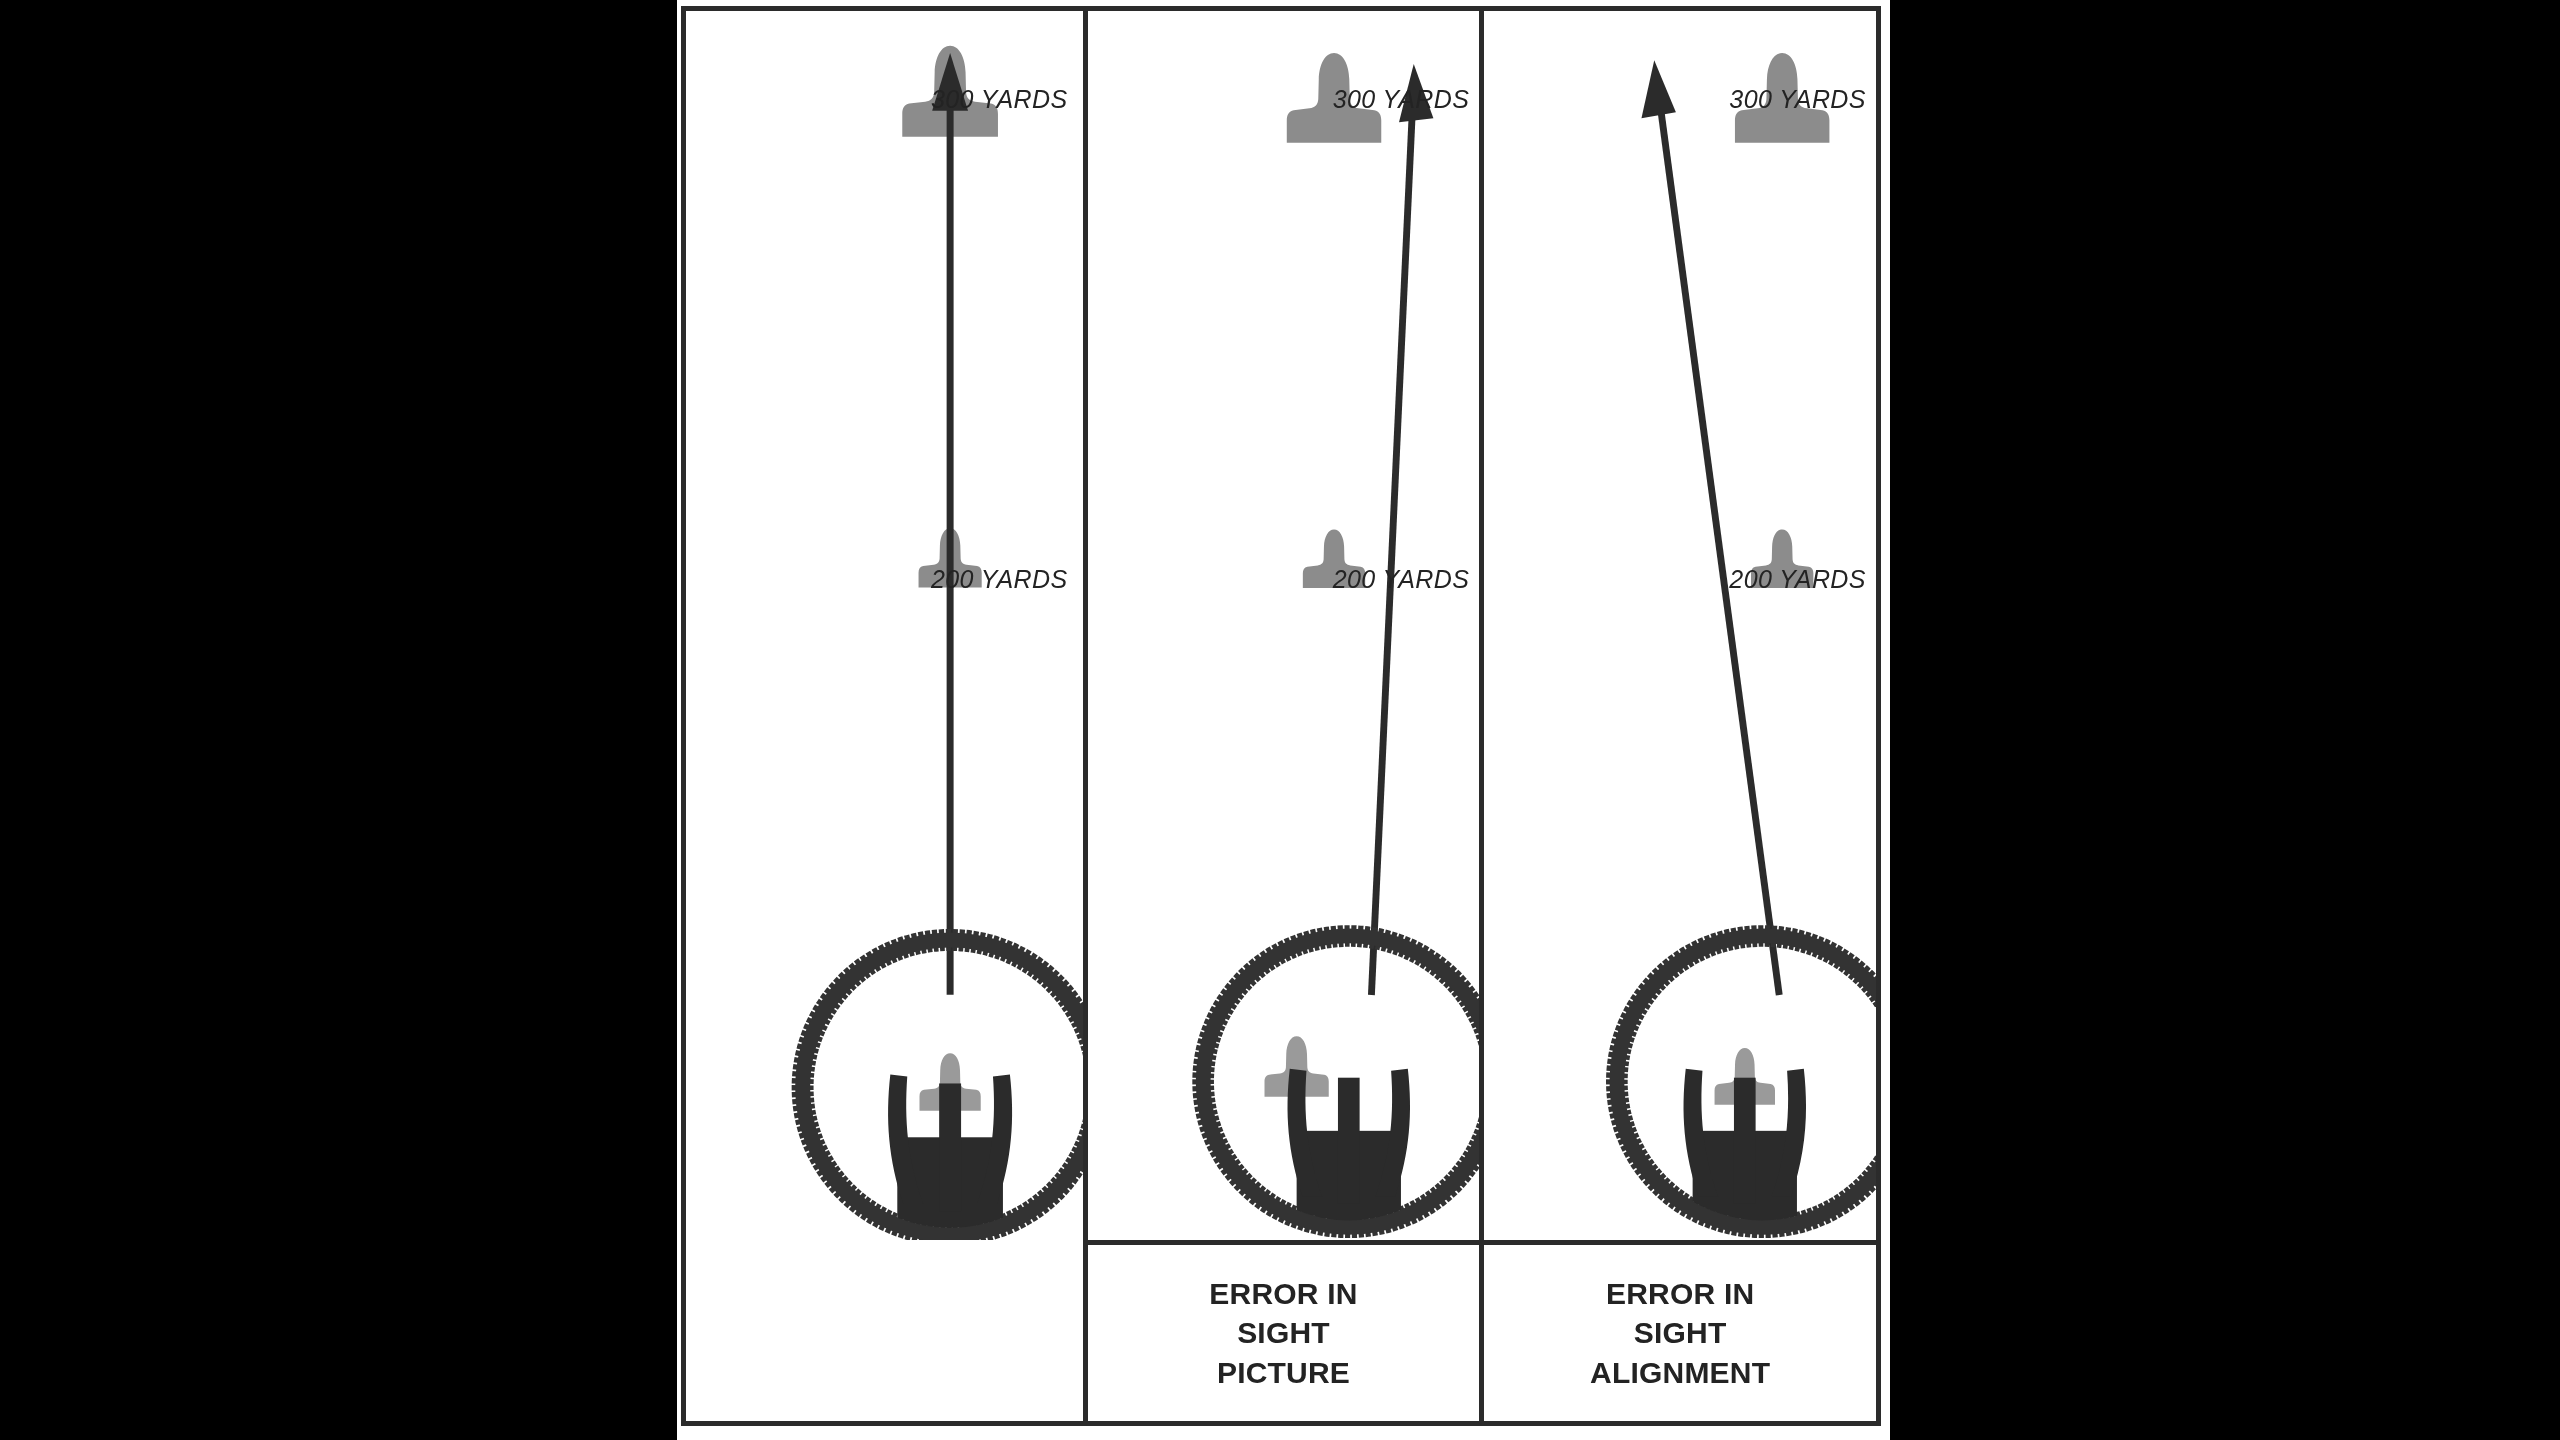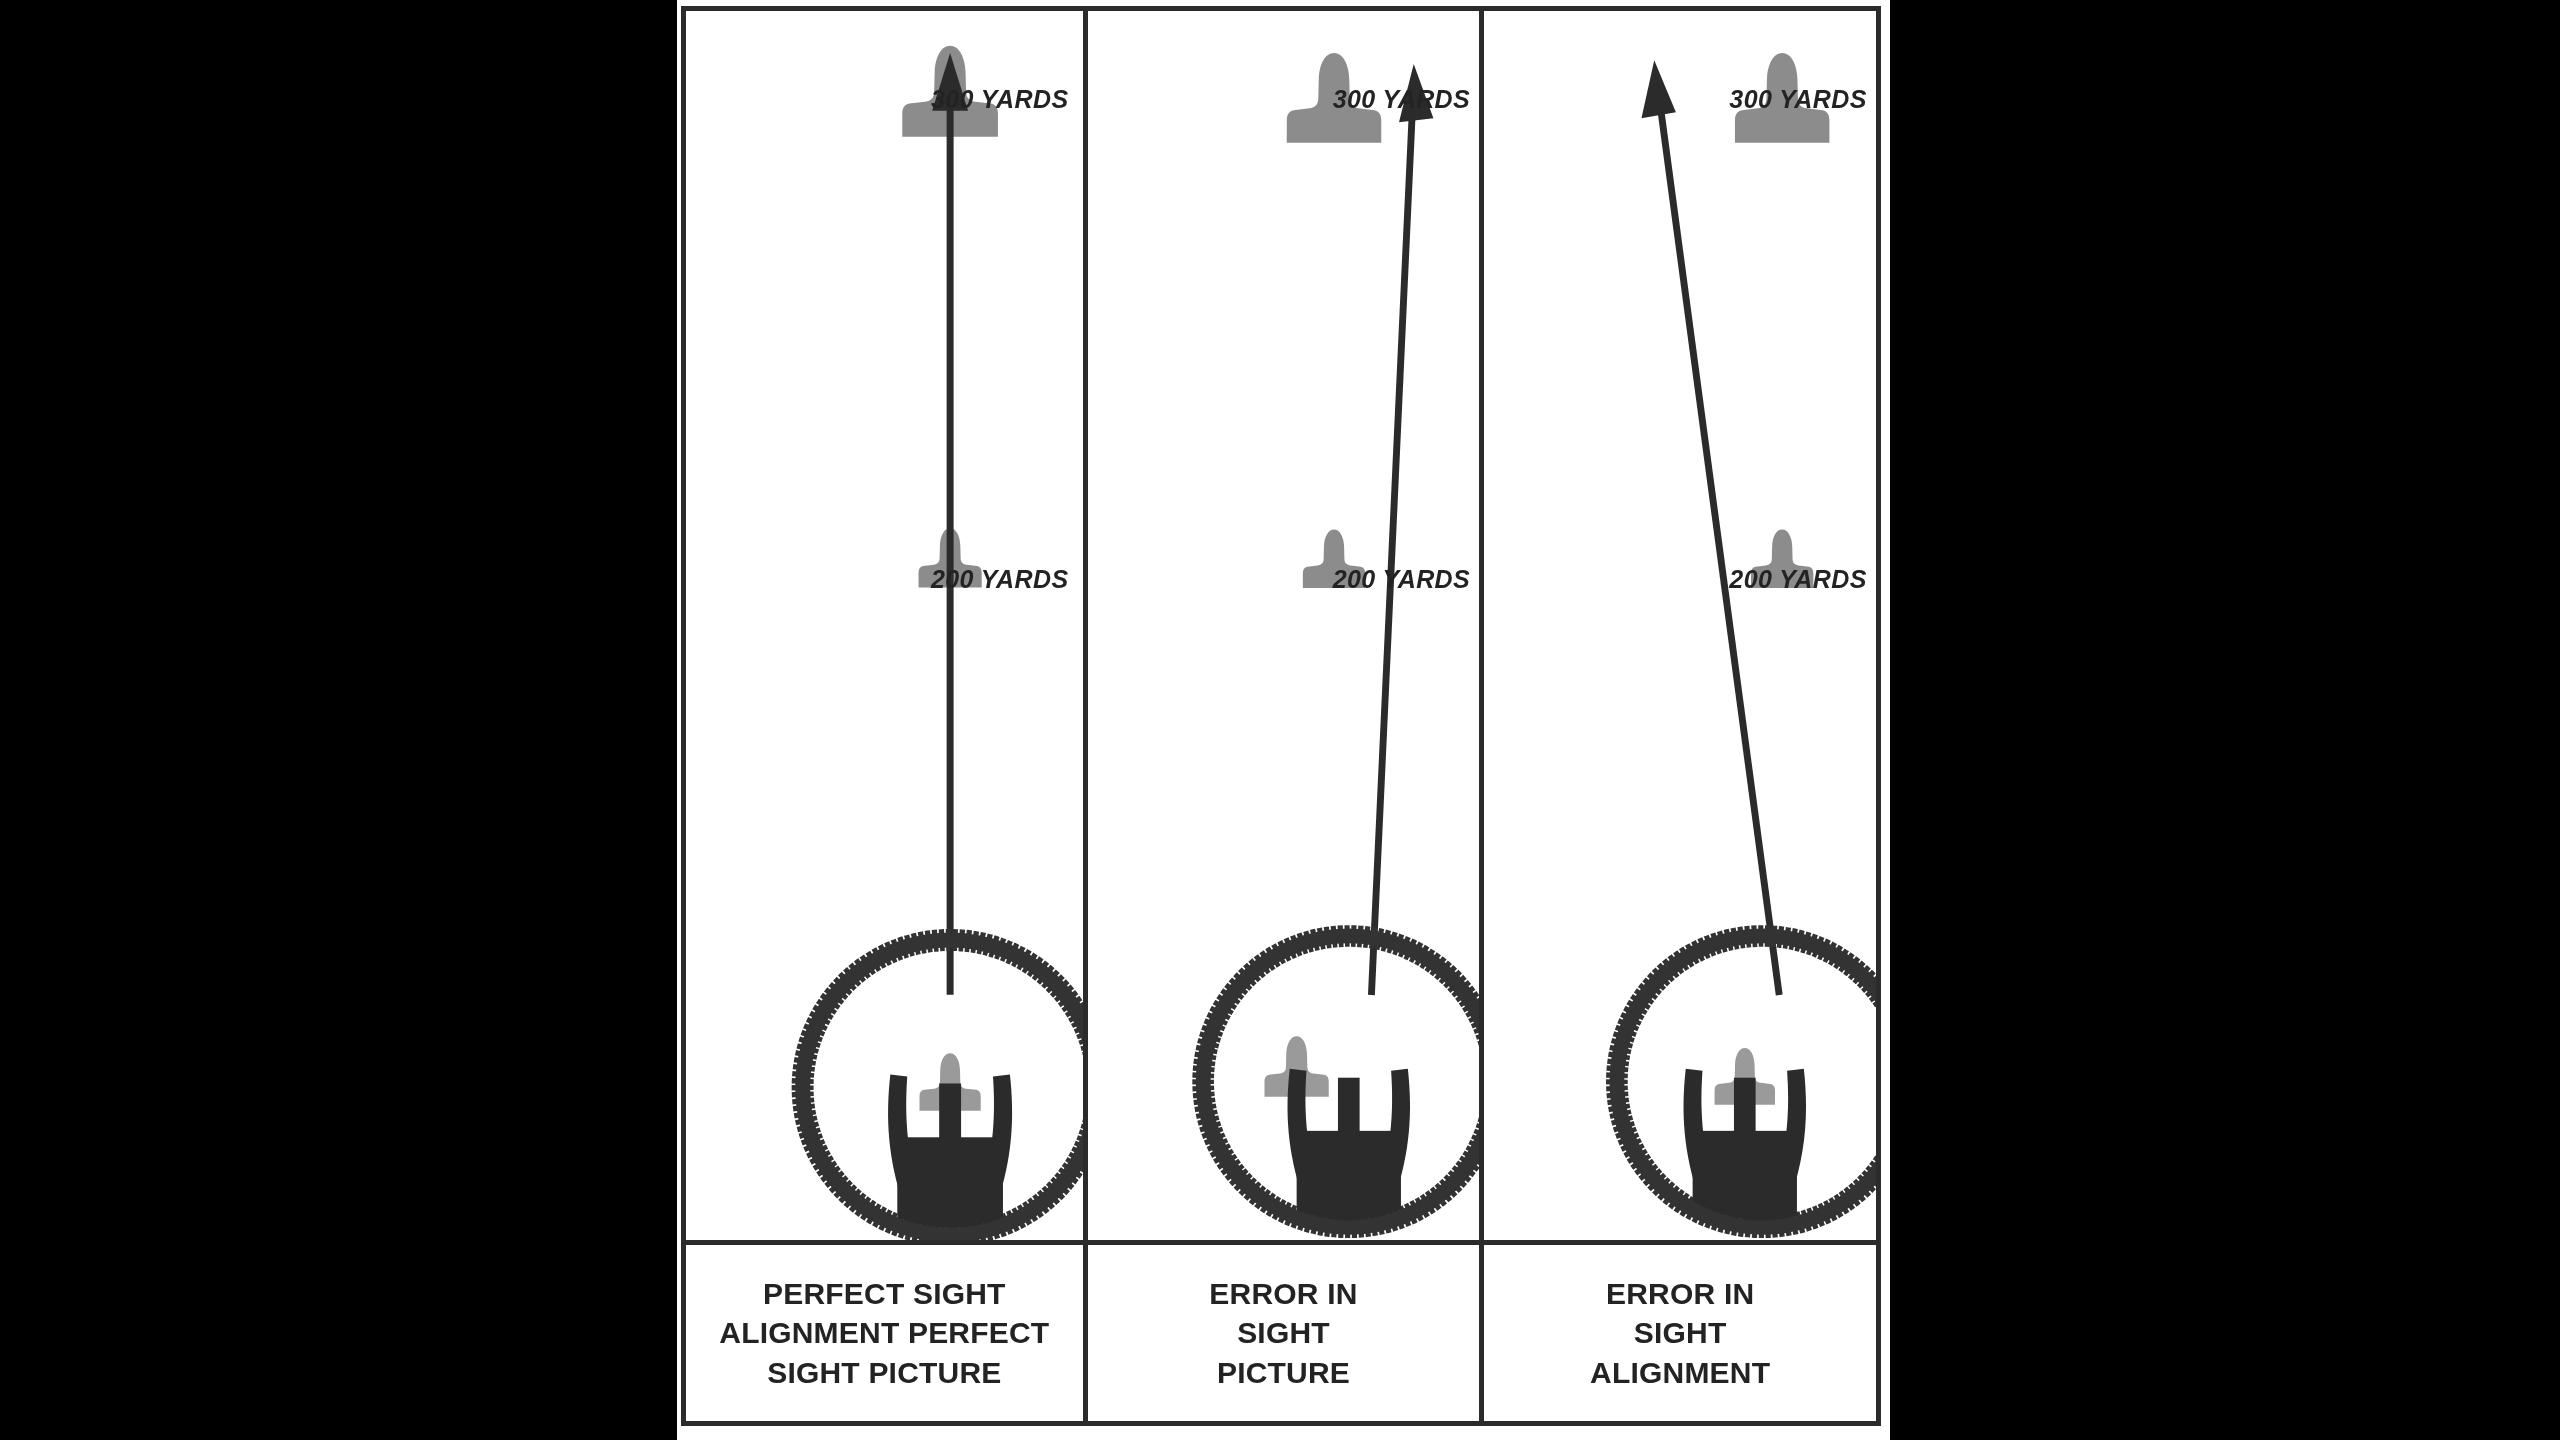--- a/index.html
+++ b/index.html
@@ -84,21 +84,21 @@
     padding: 0 12px;
   }
   .panel-art svg {
     display: block;
     width: 100%;
     height: 100%;
   }
   .yard-label {
     position: absolute;
     font-size: 25px;
-    font-weight: bold;
+    font-weight: normal;
     font-style: italic;
     color: #232323;
     letter-spacing: 0.4px;
     white-space: nowrap;
   }
 </style>
 </head>
 <body>
 
 <div id="stage">
@@ -177,25 +177,20 @@
 
                   <rect x="254" y="1074" width="22" height="128" fill="#2b2b2b"></rect>
                 </g>
               </g>
             </svg>
 
             <div class="yard-label" style="left:245px; top:74px;">300 YARDS</div>
             <div class="yard-label" style="left:245px; top:554px;">200 YARDS</div>
           </div>
 
-          <div class="panel-caption">
-            <div class="caption-text">PERFECT SIGHT
-ALIGNMENT PERFECT
-SIGHT PICTURE</div>
-          </div>
         </div>
 
         <div class="panel">
           <div class="panel-art">
             <svg viewBox="0 0 398 1229" preserveAspectRatio="xMidYMid meet">
 
               <g>
                 <use href="#etype" transform="translate(200,30) scale(1.0,0.95)" fill="#8c8c8c"></use>
               </g>
 

